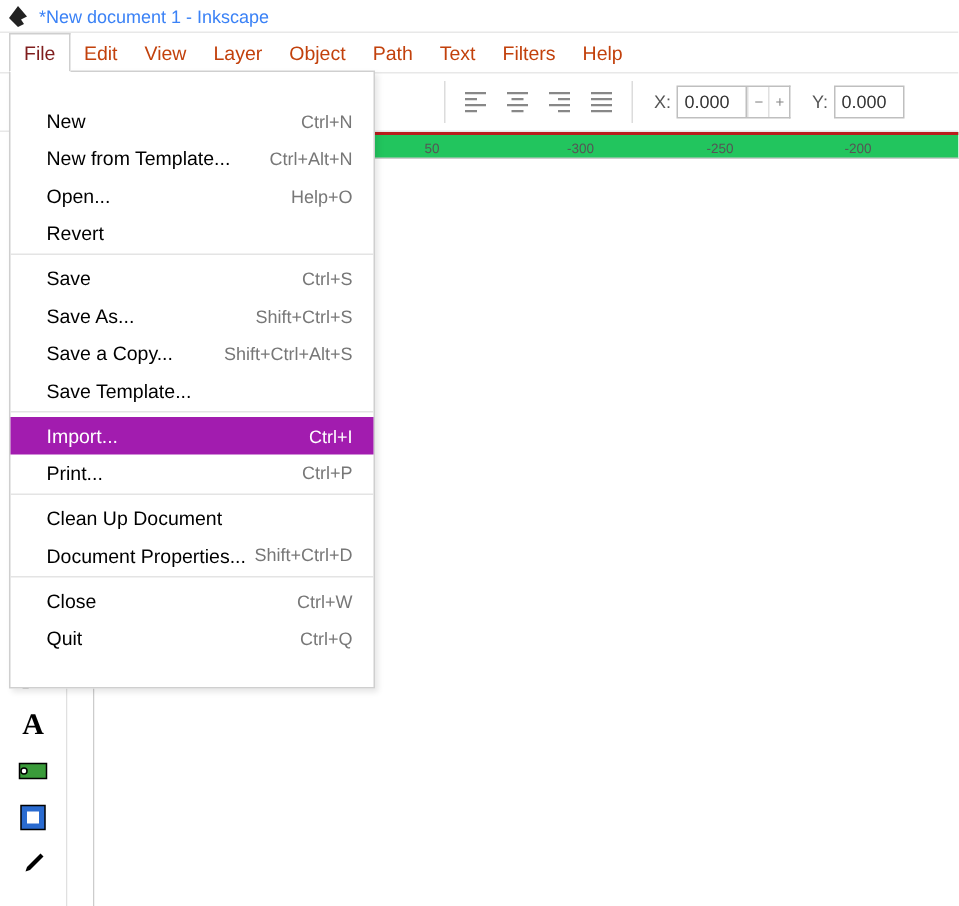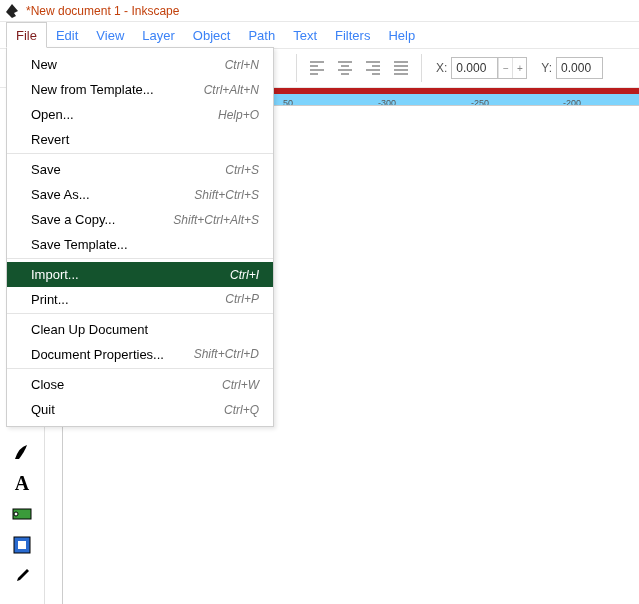--- a/index.html
+++ b/index.html
@@ -1,43 +1,43 @@
 <!DOCTYPE html>
 <html><head>
 <meta charset="utf-8">
 <style>
   * { box-sizing: border-box; margin: 0; padding: 0; font-family: "Segoe UI", Tahoma, sans-serif; font-size: 13px; }
   body { background: #ffffff; width: 639px; height: 604px; overflow: hidden; position: relative; color: #000; }
   .titlebar { height: 22px; background: #ffffff; display: flex; align-items: center; padding-left: 4px; border-bottom: 1px solid #e8e8e8; }
   .titlebar .logo { width: 16px; height: 16px; margin-right: 6px; }
-  .titlebar .title { font-size: 12px; color: #c2410c; }
+  .titlebar .title { font-size: 12px; color: #3b82f6; }
   .menubar { height: 26px; background: #ffffff; display: flex; align-items: stretch; padding-left: 6px; }
-  .menubar .mitem { padding: 0 9px; display: flex; align-items: center; font-size: 13px; color: #3b82f6; cursor: default; }
+  .menubar .mitem { padding: 0 9px; display: flex; align-items: center; font-size: 13px; color: #c2410c; cursor: default; }
   .menubar .mitem.open { background: #ffffff; border: 1px solid #cfcfcf; border-bottom: 1px solid #fff; position: relative; z-index: 20; color: #7f1d1d; text-align: center; }
   .toolbar { height: 40px; background: #ffffff; display: flex; align-items: center; border-top: 1px solid #e8e8e8; border-bottom: 1px solid #e8e8e8; position: relative; }
   .toolbar .sep { width: 1px; height: 28px; background: #dcdcdc; margin: 0 6px; }
   .tbtn { width: 28px; height: 28px; display: flex; align-items: center; justify-content: center; color: #888; }
   .tbtn svg { stroke: #888; fill: none; }
   .coord-group { display: flex; align-items: center; margin-left: 4px; }
   .coord-label { font-size: 12px; color: #555; margin: 0 4px; }
   .coord-input { width: 47px; height: 22px; border: 1px solid #bfbfbf; background: #fff; font-size: 12px; padding: 0 4px; color: #333; }
   .spin { display: inline-flex; flex-direction: row; border: 1px solid #bfbfbf; border-left: none; height: 22px; }
   .spin .sbtn { width: 14px; display:flex; align-items:center; justify-content:center; font-size:10px; color:#888; border-left:1px solid #e0e0e0;}
-  .ruler-h { position: absolute; left: 45px; right: 0; top: 88px; height: 18px; background: #7dd3fc; border-top: 6px solid #b91c1c; border-bottom: 1px solid #ccc; overflow: hidden; }
+  .ruler-h { position: absolute; left: 45px; right: 0; top: 88px; height: 18px; background: #22c55e; border-top: 2px solid #b91c1c; border-bottom: 1px solid #ccc; overflow: hidden; }
   .ruler-h .tick { position: absolute; top: 4px; font-size: 9px; color: #555; }
   .tool-col { position: absolute; left: 0; top: 106px; bottom: 0; width: 45px; background: #ffffff; border-right: 1px solid #e0e0e0; padding-top: 330px; }
   .tool-col .tool { width: 38px; height: 30px; display: flex; align-items:center; justify-content:center; margin:1px 3px; }
   .ruler-v { position:absolute; left:45px; top:106px; bottom:0; width:18px; background:#fff; border-right:1px solid #ccc;}
   .canvas { position:absolute; left:63px; top:106px; right:0; bottom:0; background:#ffffff;}
-  .dropdown { position: absolute; left: 6px; top: 47px; width: 268px; background: #fff; border: 1px solid #cfcfcf; box-shadow: 2px 2px 4px rgba(0,0,0,0.1); z-index: 10; padding: 4px 0;}
+  .dropdown { position: absolute; left: 6px; top: 47px; width: 244px; background: #fff; border: 1px solid #cfcfcf; box-shadow: 2px 2px 4px rgba(0,0,0,0.1); z-index: 10; padding: 20px 0;}
   .dropdown .row { display:flex; align-items:center; height:25px; padding: 0 14px 0 24px; cursor: default; position: relative;}
   .dropdown .row.sep-after { border-bottom: 1px solid #e4e4e4; margin-bottom:3px; padding-bottom:2px; height:27px;}
   .dropdown .row .lbl { flex: 1; font-size: 13px; color:#000;}
-  .dropdown .row .accel { font-size: 12px; color:#777;font-style:italic;}
-  .dropdown .row.hl { background: #14532d; align-items: center; }
+  .dropdown .row .accel { font-size: 12px; color:#777;}
+  .dropdown .row.hl { background: #a21caf; align-items: center; }
   .dropdown .row.hl .lbl, .dropdown .row.hl .accel { color:#fff;}
   .dropdown .row .submenu-arrow { position:absolute; right:10px; color:#000;}
 </style>
 </head>
 <body>
 
 <div class="titlebar">
   <span class="logo">
     <svg viewBox="0 0 16 16" width="16" height="16">
         <path d="M8 1 L14 8 L10 10 L12 13 L8 15 L5 12 L2 9 Z" fill="#222"></path>

